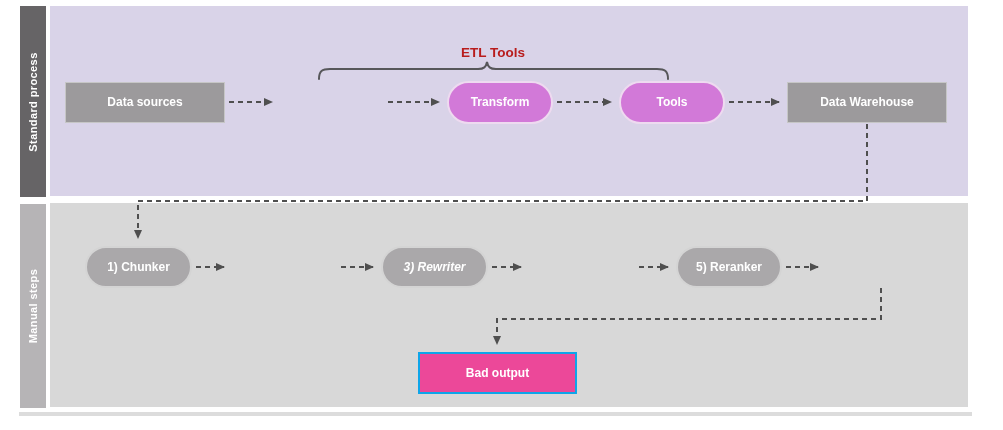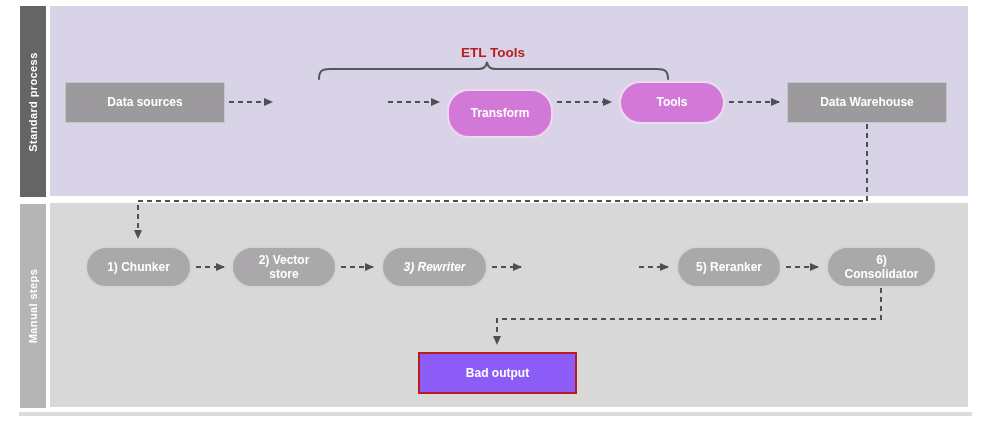--- a/index.html
+++ b/index.html
@@ -21,21 +21,21 @@
     color:#ffffff;font-size:11px;font-weight:bold;letter-spacing:0.4px;
   }
   .node{
     position:absolute;display:flex;align-items:center;justify-content:center;
     text-align:center;color:#ffffff;font-size:12px;font-weight:bold;line-height:1.18;
     box-sizing:border-box;
   }
   .box{background:#9c9a9c;border:1px solid #c6c6c6;}
   .pill-pink{background:#d279d8;border:2px solid #eedaf0;border-radius:22px;}
   .pill-gray{background:#aaa8aa;border:2px solid #d4d4d4;border-radius:22px;padding:0 10px;}
-  .box-yellow{background:#8b5cf6;border:2px solid #b91c1c;}
+  .box-yellow{background:#ec4899;border:2px solid #0ea5e9;}
   .etl-label{
     position:absolute;left:433px;top:45px;width:120px;text-align:center;
     color:#b91c1c;font-size:13.5px;font-weight:bold;
   }
   .overlay{position:absolute;left:0;top:0;width:1003px;height:430px;pointer-events:none;}
   .bottom-divider{position:absolute;left:19px;top:412px;width:953px;height:4px;background:#dcdcdc;}
 </style>
 </head>
 <body>
 
@@ -72,26 +72,24 @@
     <path d="M786,267 L818,267" stroke="#4f4f4f" stroke-width="2" stroke-dasharray="5,4" fill="none" marker-end="url(#arrow)"></path>
 
     <path d="M881,288 L881,319 L497,319 L497,344" stroke="#4f4f4f" stroke-width="2" stroke-dasharray="5,4" fill="none" marker-end="url(#arrow)"></path>
 
     <path d="M319,79 C319,71 322,69 330,69 L478,69 C484,69 486,67 487,62 C488,67 490,69 496,69 L657,69 C665,69 668,71 668,79" stroke="#57575a" stroke-width="2" fill="none" stroke-linecap="round"></path>
   </svg>
 
   <div class="etl-label">ETL Tools</div>
 
   <div class="node box" style="left:65px;top:82px;width:160px;height:41px;">Data sources</div>
-  <div class="node pill-pink" style="left:447px;top:81px;width:106px;height:49px;margin-top:8px;">Transform</div>
+  <div class="node pill-pink" style="left:447px;top:81px;width:106px;height:43px;">Transform</div>
   <div class="node pill-pink" style="left:619px;top:81px;width:106px;height:43px;">Tools</div>
   <div class="node box" style="left:787px;top:82px;width:160px;height:41px;">Data Warehouse</div>
 
   <div class="node pill-gray" style="left:85px;top:246px;width:107px;height:42px;">1) Chunker</div>
-  <div class="node pill-gray" style="left:231px;top:246px;width:106px;height:42px;">2) Vector store</div>
   <div class="node pill-gray" style="left:381px;top:246px;width:107px;height:42px;font-style:italic;">3) Rewriter</div>
   <div class="node pill-gray" style="left:676px;top:246px;width:106px;height:42px;text-align:right;">5) Reranker</div>
-  <div class="node pill-gray" style="left:826px;top:246px;width:111px;height:42px;">6) Consolidator</div>
   <div class="node box-yellow" style="left:418px;top:352px;width:159px;height:42px;">Bad output</div>
 
   <div class="bottom-divider"></div>
 
 </div>
 
 </body></html>

